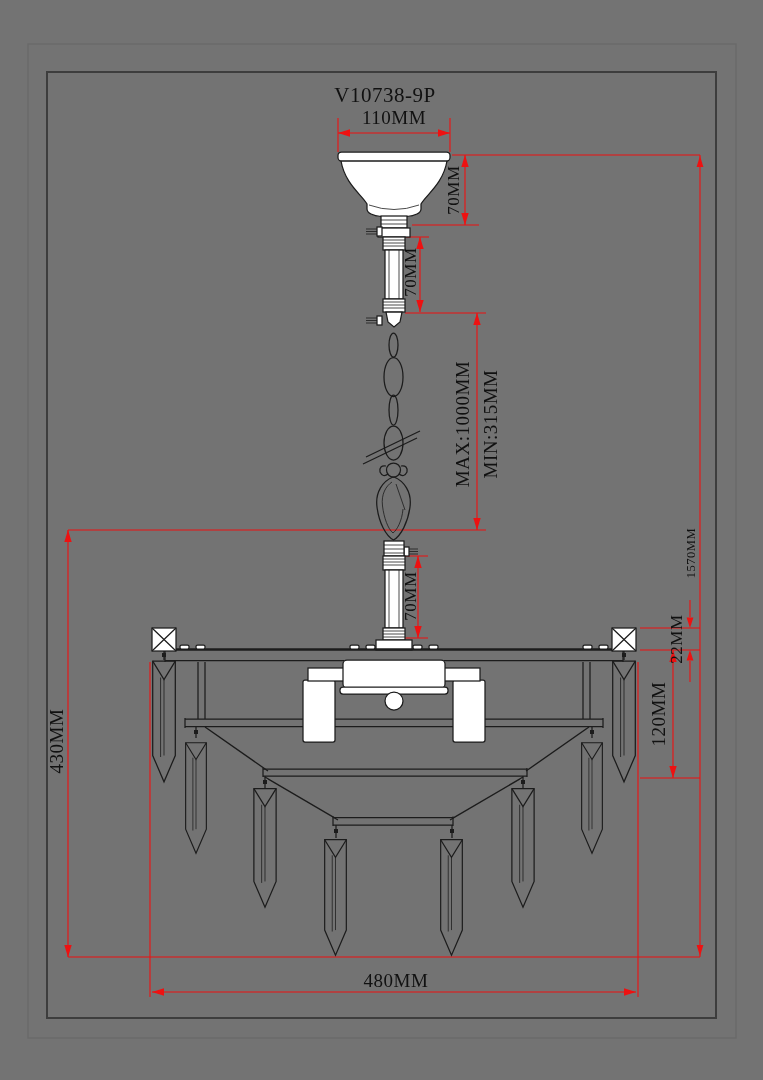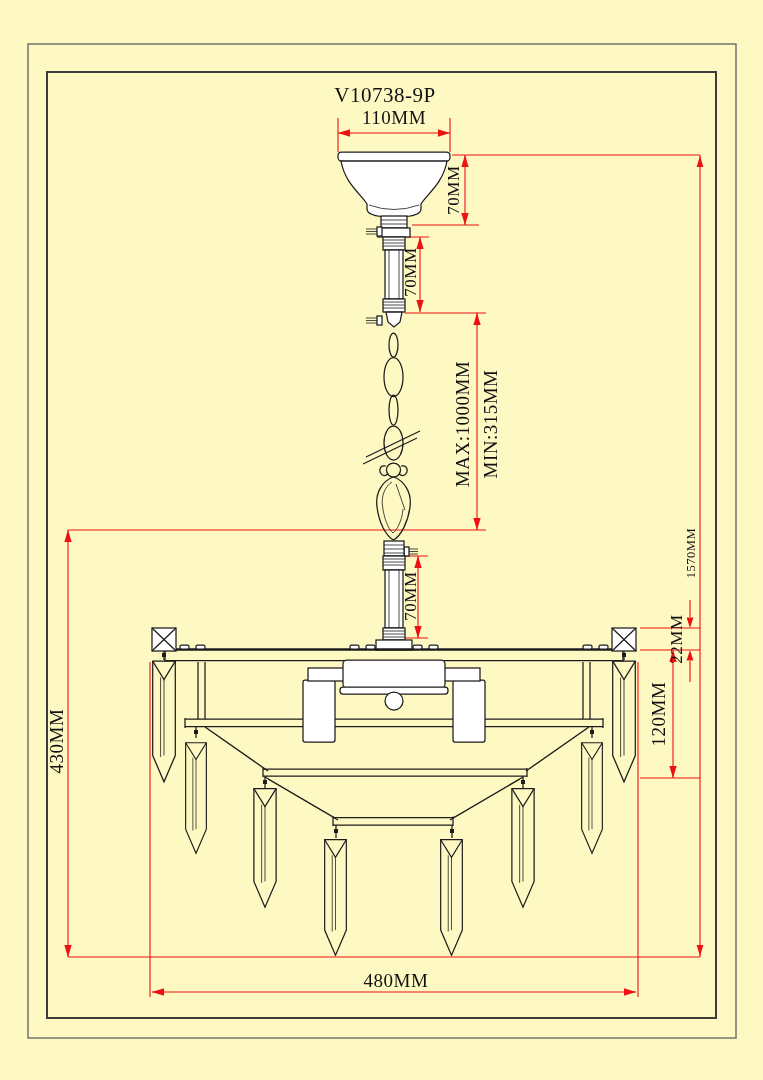--- a/index.html
+++ b/index.html
@@ -1,17 +1,17 @@
 <!DOCTYPE html>
 <html style="--dim: #ee1111; --line: #1c1c1c;"><head>
 <meta charset="utf-8">
 <style>
   :root{ --dim:#ee1111; --line:#1c1c1c; }
   html,body{margin:0;padding:0;background:#f6f6f6;}
-  .sheet{position:relative;width:763px;height:1080px;background:#fef9c3;margin:0 auto;overflow:hidden;}
+  .sheet{position:relative;width:763px;height:1080px;background:#737373;margin:0 auto;overflow:hidden;}
   svg{position:absolute;left:0;top:0;}
   .blk{stroke:var(--line);fill:none;stroke-width:1.25;}
   .blkthin{stroke:var(--line);fill:none;stroke-width:0.8;}
   .blk2{stroke:var(--line);fill:none;stroke-width:2.5;}
   .wfill{fill:#ffffff;stroke:var(--line);stroke-width:1.25;}
   .bead{fill:var(--line);stroke:none;}
   .red{stroke:var(--dim);fill:none;stroke-width:1.1;}
   .redf{fill:var(--dim);stroke:none;}
   .frame-outer{fill:none;stroke:#6a6a6a;stroke-width:1.4;}
   .frame-inner{fill:none;stroke:#3d3d3d;stroke-width:2;}

